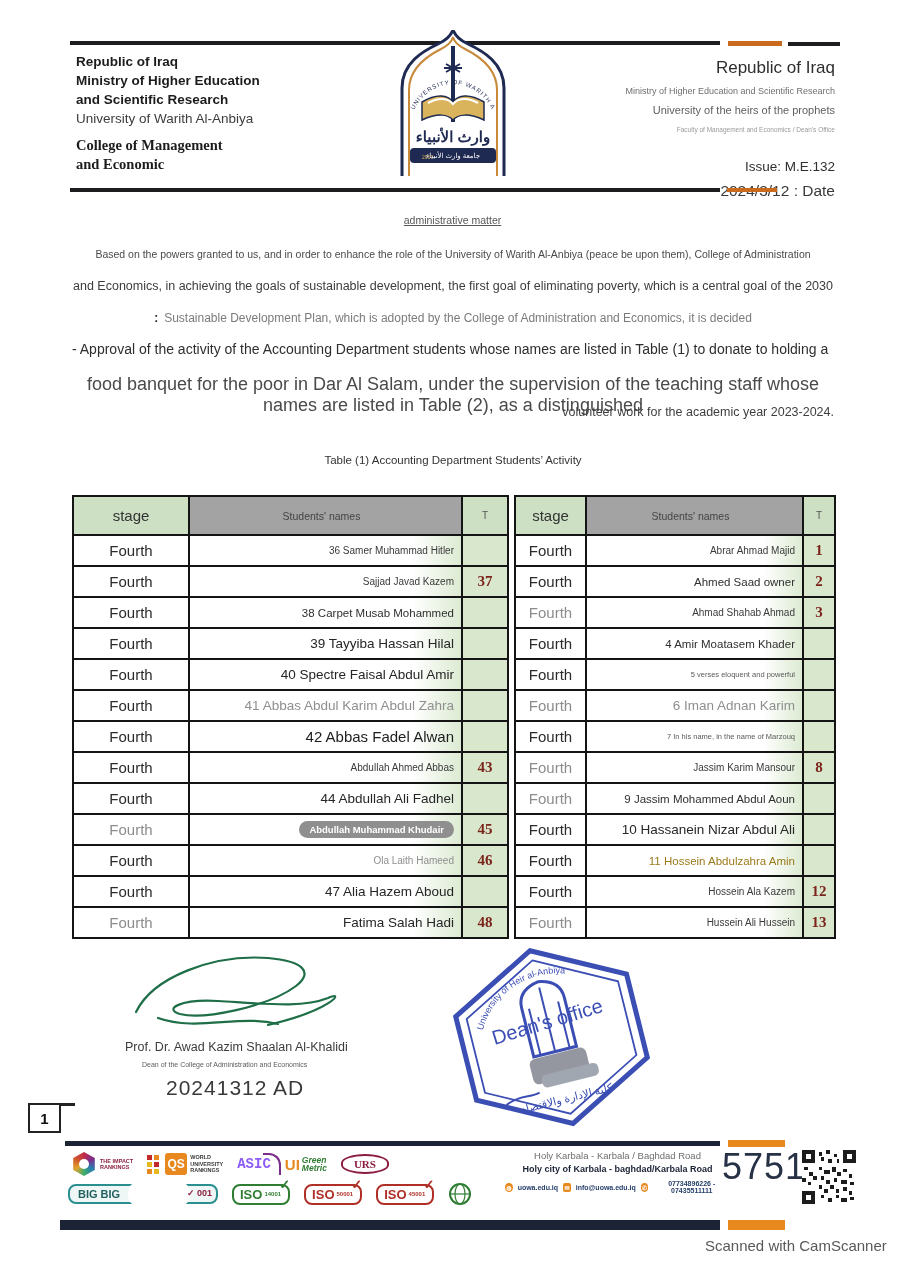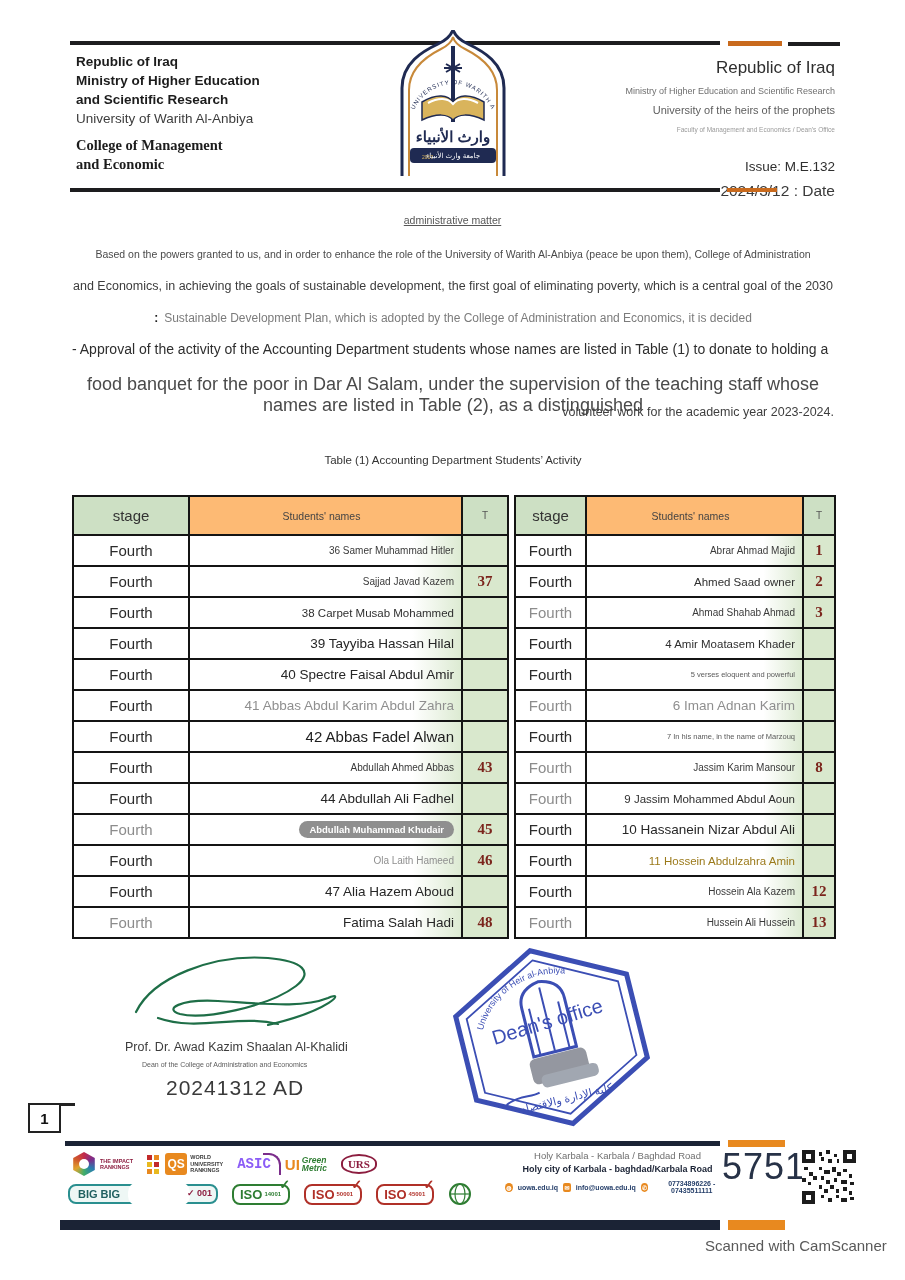--- a/index.html
+++ b/index.html
@@ -50,21 +50,21 @@
   .name { flex:1; justify-content:flex-end; padding-right:7px; border-right:2px solid #141414;
           background:linear-gradient(90deg, rgba(255,255,255,0) 82%, rgba(186,214,166,.5) 100%); }
   .tnum { justify-content:center; background:#d9e8cd; font-family:"Liberation Serif", serif;
           font-weight:bold; color:#7b241c; font-size:15px; }
   .lt { width:437px; } .rt { width:322px; }
   .lt .stage { width:116px; } .lt .tnum { width:44px; }
   .rt .stage { width:71px; } .rt .tnum { width:30px; }
   .thead .cell { background:#cde0c4; }
   .thead .stage { font-size:15px; color:#333; }
   .thead .name { font-size:10.5px; color:#444; justify-content:center; padding-right:8px;
-                 background:#fdba74; }
+                 background:#a3a3a3; }
   .thead .tnum { font-size:10px; color:#555; font-family:"Liberation Sans",sans-serif; font-weight:normal; }
   .nm.tn { font-size:7.5px; color:#5a5a5a; }
   .nm.sm { font-size:10px; color:#3a3a3a; }
   .nm.md { font-size:11.5px; color:#2f2f2f; }
   .nm.lg { font-size:13.5px; color:#262626; }
   .nm.xl { font-size:15px; color:#1e1e1e; }
   .nm.gray { color:#8f8f8f; }
   .nm.olive { color:#9b7a1b; }
   .nm.badge { background:#8f8f8f; color:#fff; font-size:9.5px; font-weight:bold;
               padding:3px 10px; border-radius:9px; }
@@ -89,21 +89,21 @@
   .qs-box { width:22px; height:22px; background:#e8891f; color:#fff; font-weight:bold; font-size:12px;
             display:flex; align-items:center; justify-content:center; border-radius:3px; }
   .qs-squares { display:grid; grid-template-columns:5px 5px; gap:2px; margin-right:3px; }
   .qs-squares i { width:5px; height:5px; display:block; }
   .lbl-tiny { font-size:5.5px; font-weight:bold; color:#3a3a3a; line-height:6.5px; }
   .asic { font-size:14px; font-weight:bold; color:#8b5cf6; position:relative;font-family:Liberation Mono, monospace; }
   .asic::after { content:""; position:absolute; right:-10px; top:-3px; width:16px; height:20px;
                  border:2.5px solid #7b2d8b; border-left:none; border-bottom:none; border-radius:0 12px 0 0; }
   .ui-o { color:#e8891f; font-size:15px; font-weight:bold; }
   .ui-g { color:#2e7d32; font-size:8.5px; font-weight:bold; font-style:italic; line-height:8px; }
-  .urs { border:2.5px solid #8c1d3f; border-radius:50%/45%; padding:2px 5px; color:#8c1d3f;
+  .urs { border:2.5px solid #8c1d3f; border-radius:50%/45%; padding:2px 11px; color:#8c1d3f;
          font-weight:bold; font-size:11px; font-family:"Liberation Serif",serif; }
   .iso-box { border:2.5px solid; border-radius:8px; padding:1px 7px 1px 6px; font-weight:bold;
              display:flex; align-items:center; gap:2px; background:#fff; position:relative; }
   .iso-box .iso { font-size:13px; }
   .iso-box .num { font-size:6px; }
   .iso-box .chk { position:absolute; right:-2px; top:-9px; font-size:13px; }
   .iso-green { border-color:#2e7d32; color:#2e7d32; }
   .iso-red { border-color:#b03028; color:#b03028; }
   .bigbig { border:2.5px solid #2a8f8f; border-radius:8px; color:#1f5f5f; font-weight:bold;
             font-size:11px; padding:2px 8px; position:relative; width:150px; background:#eef7f5; }

